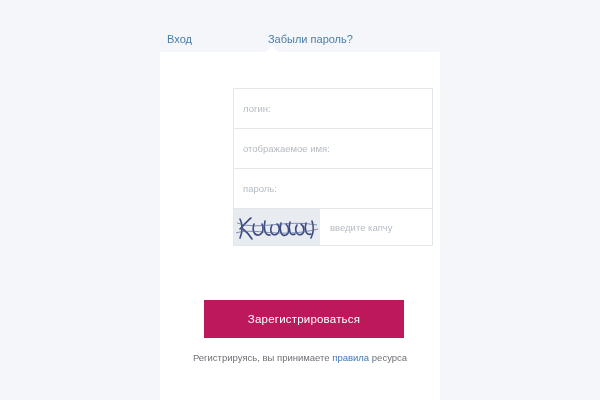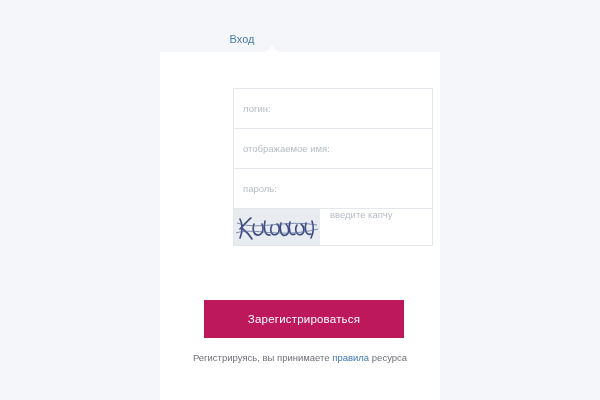--- a/index.html
+++ b/index.html
@@ -16,21 +16,21 @@
   .page {
     position: relative;
     width: 600px;
     height: 400px;
     background: #f4f6f9;
   }
   
   .topnav {
     position: absolute;
     top: 28px;
-    left: 8px;
+    left: 0;
     width: 520px;
     height: 22px;
     display: flex;
     justify-content: center;
     align-items: center;
   }
   .nav-inner {
     display: flex;
     align-items: center;
     gap: 0px;
@@ -90,21 +90,21 @@
   }
   .field .ph {
     color: #b5bcc4;
     font-size: 9.5px;
   }
   .captcha-row {
     height: 38px;
     border: 1px solid #e3e6ea;
     box-sizing: border-box;
     display: flex;
-    align-items: flex-start;
+    align-items: center;
     background: #fff;
   }
   .captcha-img {
     width: 86px;
     height: 36px;
     margin-left: 0px;
     background: #e8ebf0;
     position: relative;
     overflow: hidden;
     flex: 0 0 auto;
@@ -149,20 +149,21 @@
 </style>
 </head>
 <body>
 
 <div class="page">
 
   <div class="topnav">
     <div class="nav-inner">
       <a class="nav-link" href="#">Вход</a>
       <span class="nav-gap"></span>
+      <a class="nav-link forgot" href="#">Забыли пароль?</a>
     </div>
   </div>
 
   <div class="card-arrow"></div>
 
   <div class="card">
 
     <div class="form">
 
       <div class="field">

